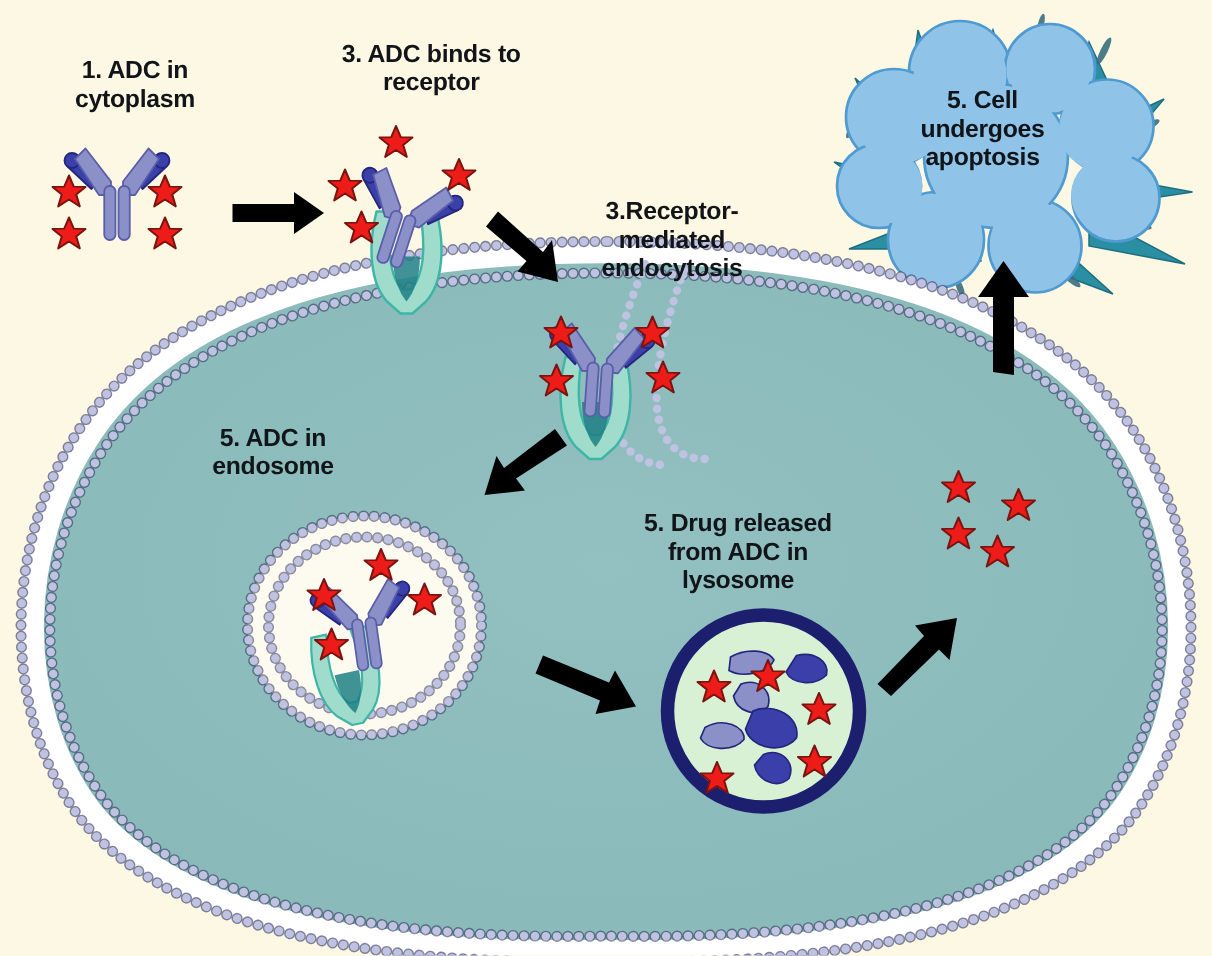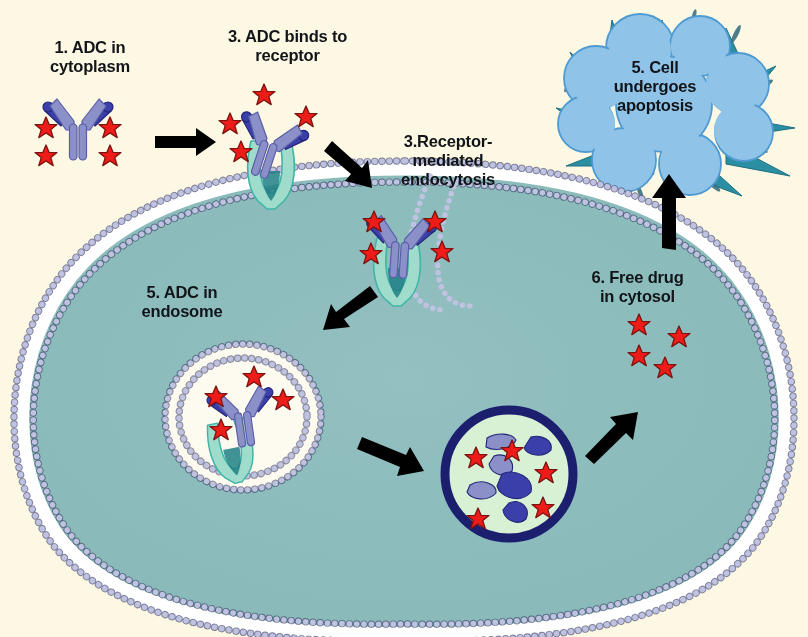--- a/index.html
+++ b/index.html
@@ -374,21 +374,22 @@
 <div class="lbl" style="left:200px;top:27px;width:175px;">3. ADC binds to
 receptor</div>
 
 <div class="lbl" style="left:383px;top:120px;width:130px;margin-top:12px;">3.Receptor-
 mediated
 endocytosis</div>
 
 <div class="lbl" style="left:122px;top:283px;width:120px;">5. ADC in
 endosome</div>
 
-
-<div class="lbl" style="left:575px;top:268px;width:125px;">6. Free drug
-in cytosol</div>
+<div class="lbl" style="left:412px;top:340px;width:160px;">5. Drug released
+from ADC in
+lysosome</div>
+
 
 <div class="lbl" style="left:590px;top:58px;width:130px;">5. Cell
 undergoes
 apoptosis</div>
 
 </div>
 
 </body></html>

